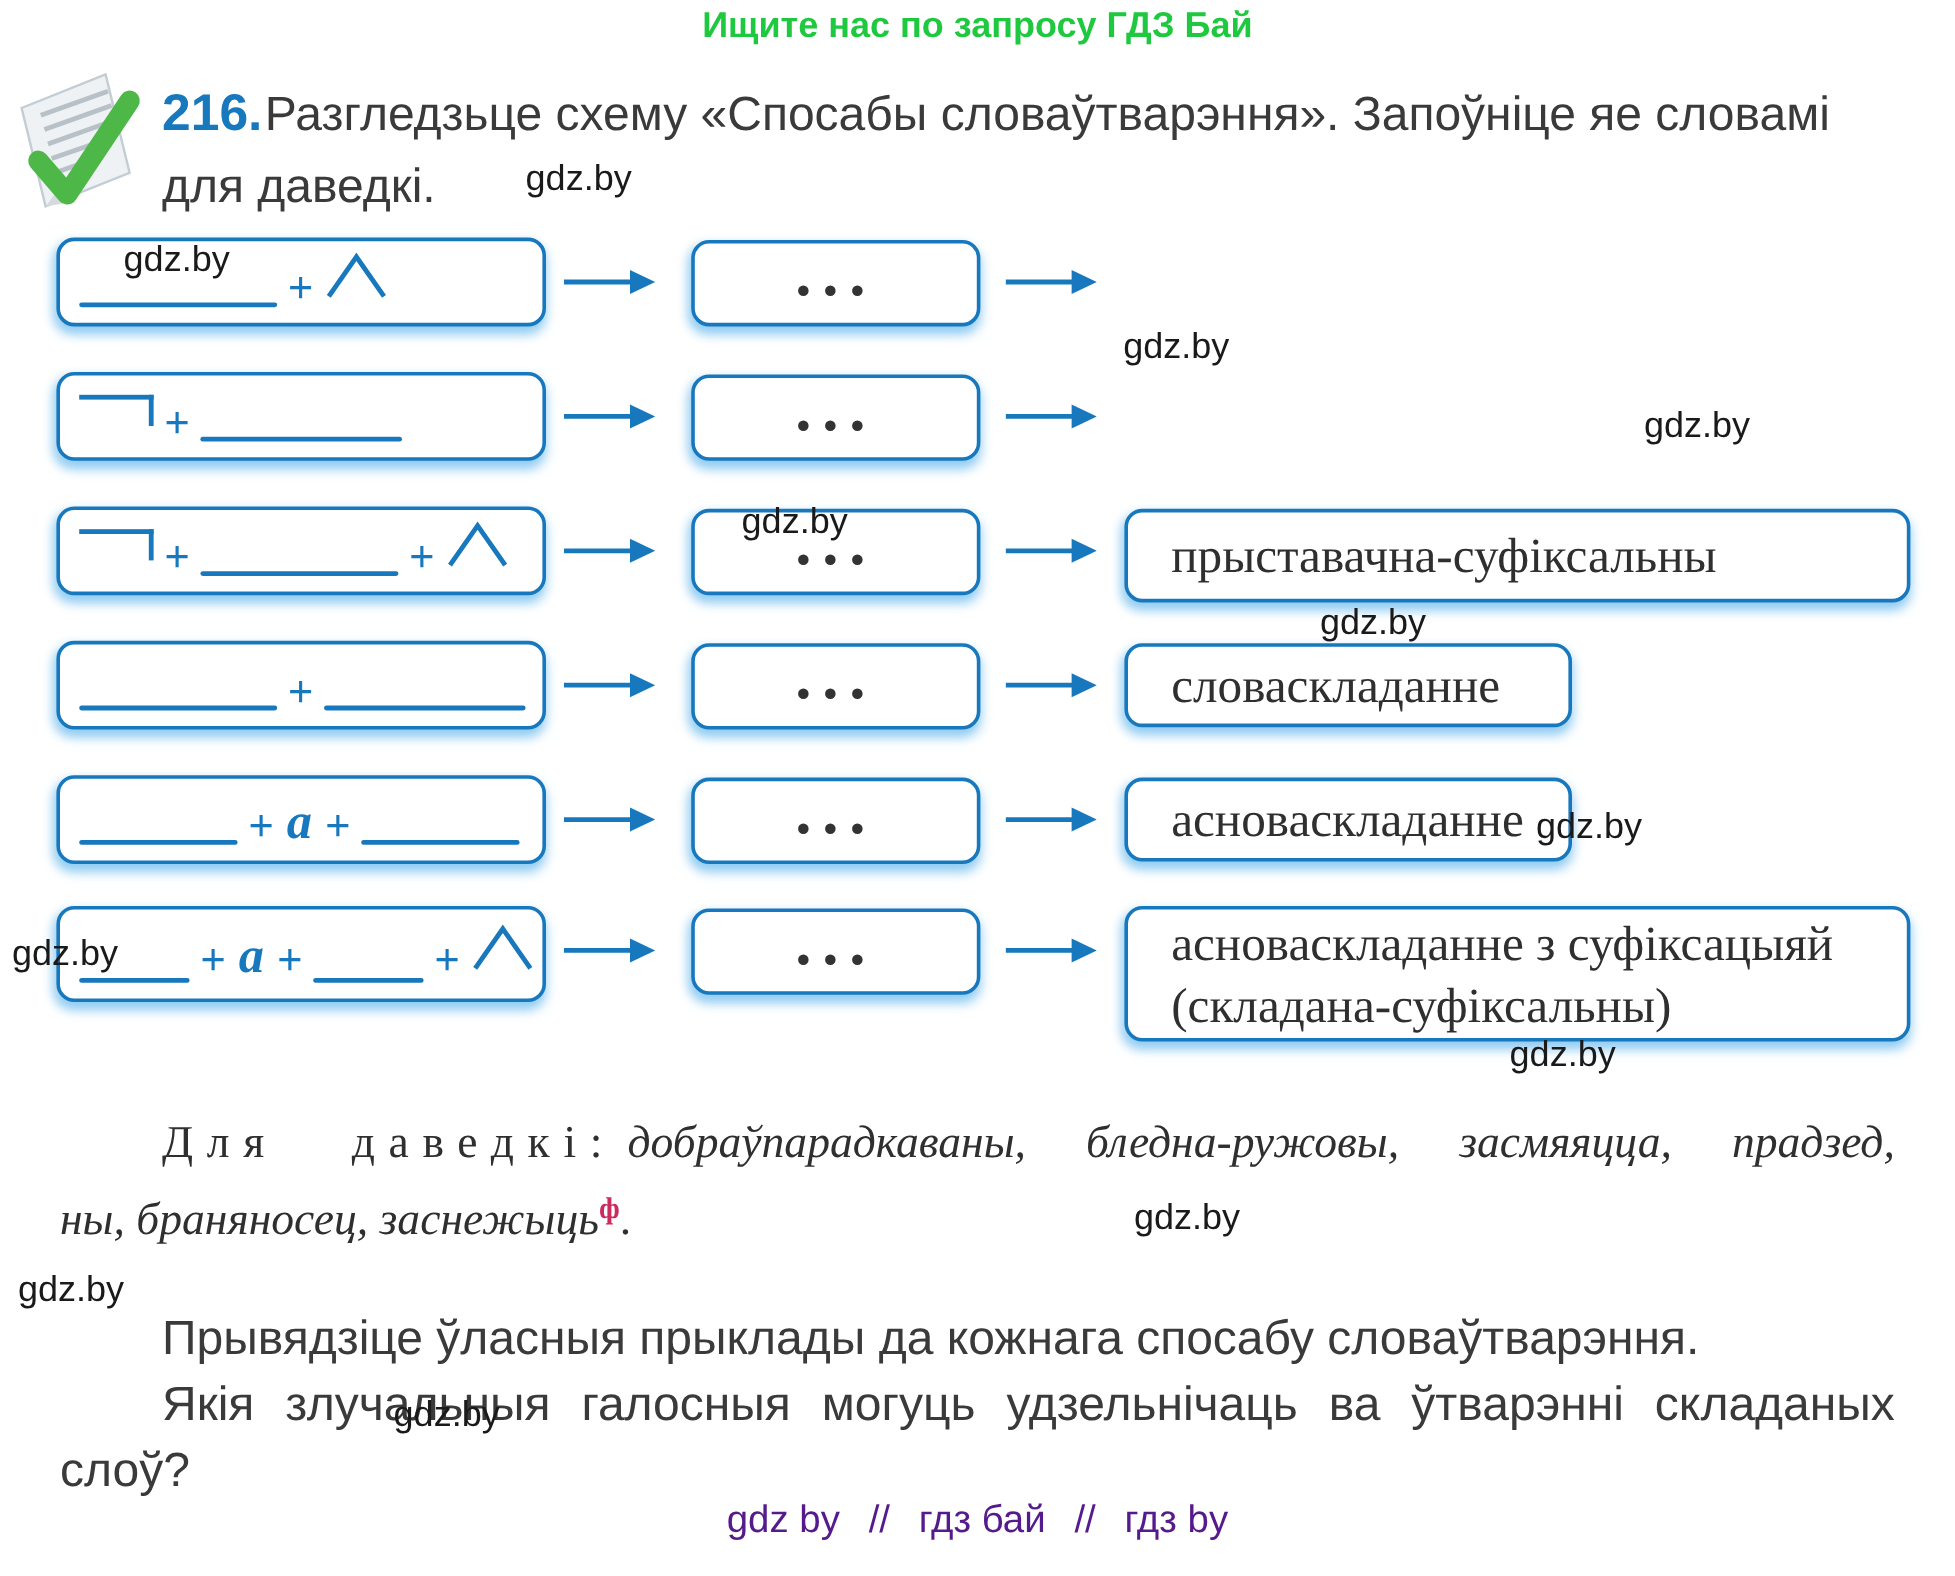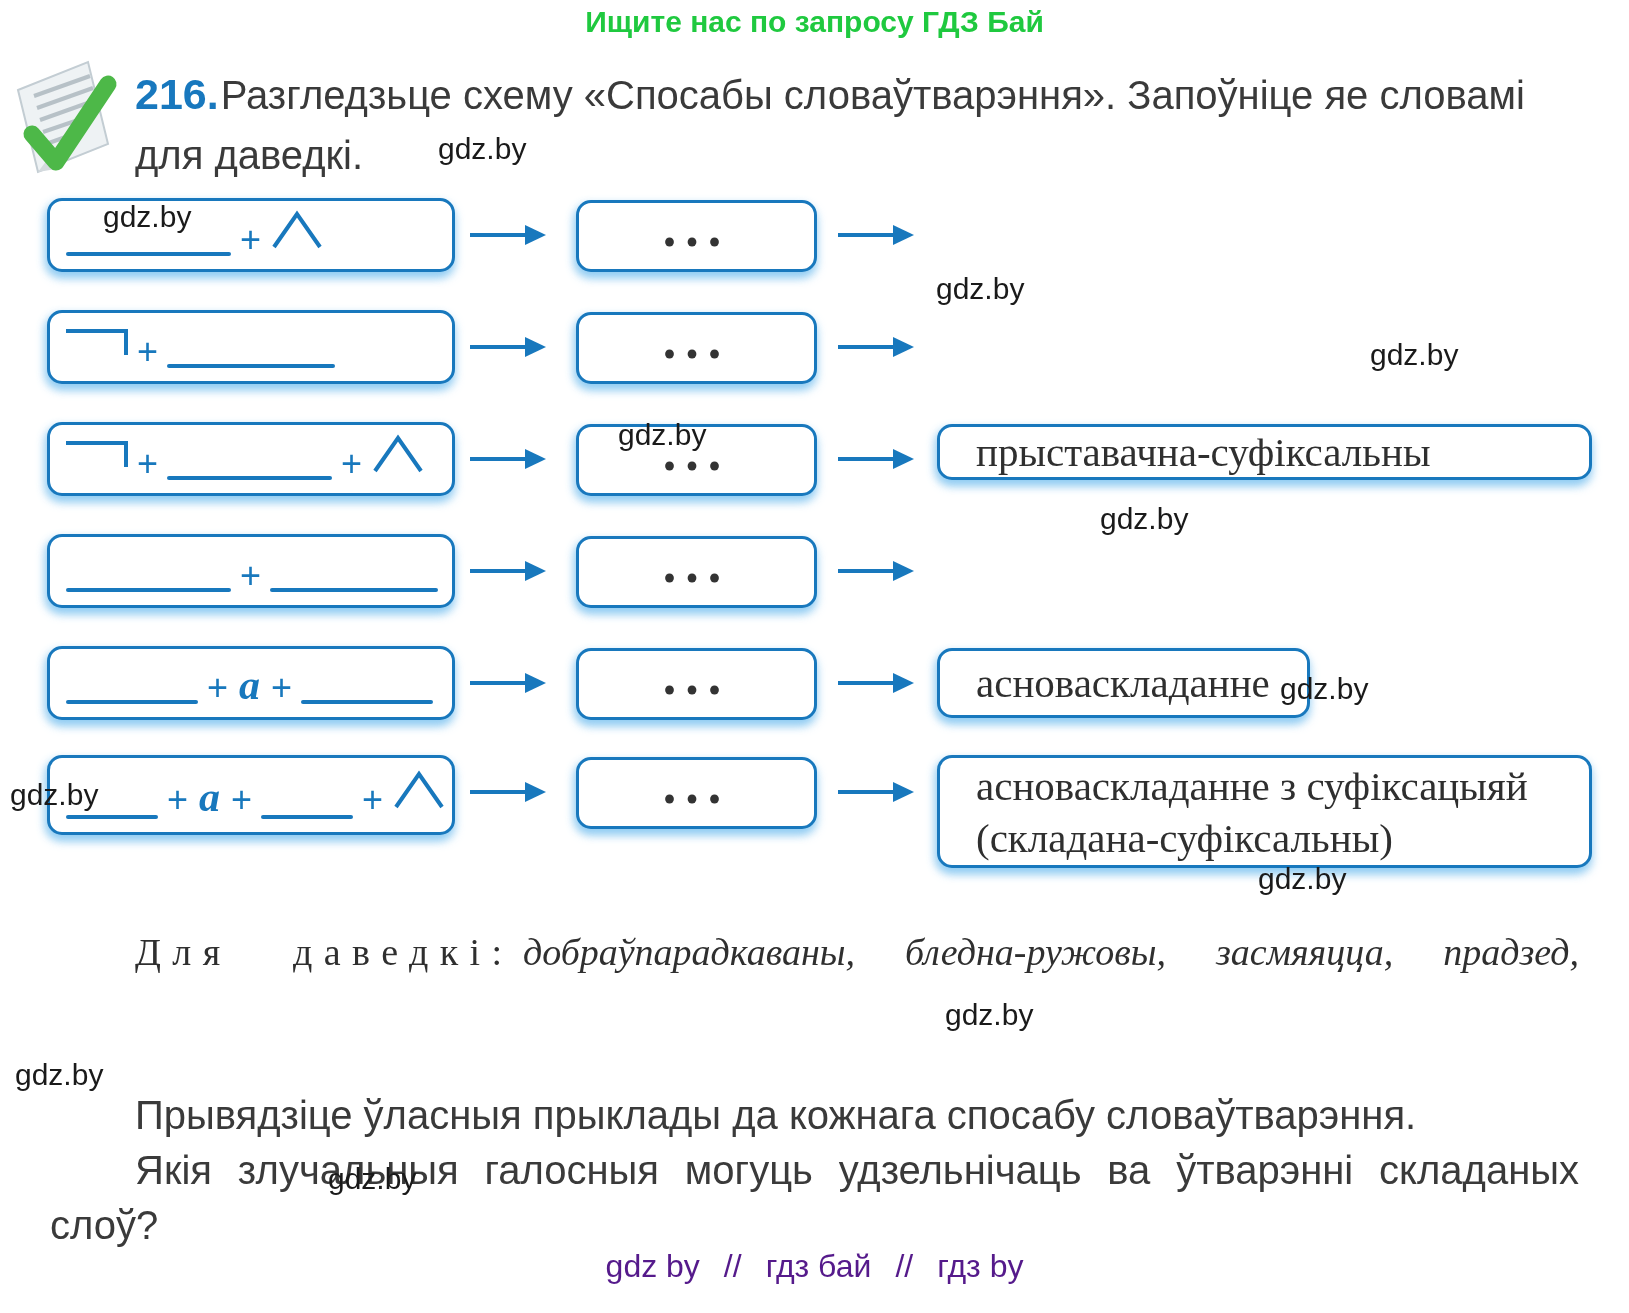--- a/index.html
+++ b/index.html
@@ -18,21 +18,21 @@
   
   .row{position:absolute;left:0;width:1629px;height:80px;}
   .r1{top:198px}.r2{top:310px}.r3{top:422px}.r4{top:534px}.r5{top:646px}.r6{top:755px}
   .box{position:absolute;background:#fff;border:3px solid #1878bd;border-radius:15px;
     box-sizing:border-box;box-shadow:0 6px 10px rgba(125,195,240,.75),-3px 4px 8px rgba(125,195,240,.45);}
   .box.left{left:47px;width:408px;height:74px;display:flex;align-items:center;padding-left:16px;}
   .r6 .box.left{height:80px;}
   .box.mid{left:576px;top:2px;width:241px;height:72px;display:flex;align-items:center;justify-content:center;}
   .box.right{left:937px;top:2px;width:373px;height:70px;display:flex;align-items:center;
     padding-left:36px;font-family:"Liberation Serif",serif;font-size:41px;color:#2f2f2f;}
-  .r3 .box.right{width:655px;height:56px;}
+  .r3 .box.right{width:655px;height:78px;}
   .r6 .box.right{width:655px;height:113px;top:0;flex-direction:column;align-items:flex-start;
     justify-content:center;line-height:52px;}
   .arrow{position:absolute;top:24px;}
   .arrow.a1{left:470px}.arrow.a2{left:838px}
   
   .m-line{display:inline-block;height:4px;background:#1878bd;border-radius:2px;
     align-self:flex-end;margin-bottom:13px;}
   .w165{width:165px}.w168{width:168px}.w132{width:132px}.w92{width:92px}
   .m-plus{font-size:36px;color:#1878bd;margin:0 9px;transform:translateY(5px);}
   .m-prefix{display:inline-block;width:58px;height:22px;border-top:4px solid #1878bd;
@@ -181,20 +181,21 @@
   </span>
   <div class="box mid">
     <span class="dots">...</span>
   </div>
   <span class="arrow a2">
     <svg width="76" height="26">
         <line x1="0" y1="13" x2="57" y2="13" stroke="#1878bd" stroke-width="4"></line>
         <polygon points="55,3 76,13 55,23" fill="#1878bd"></polygon>
       </svg>
   </span>
+  <div class="box right">словаскладанне</div>
 </div>
 
 <div class="row r5">
   <div class="box left">
     <span class="m-line w132"></span>
     <span class="m-plus">+</span>
     <span class="m-a">a</span>
     <span class="m-plus">+</span>
     <span class="m-line w132"></span>
   </div>
@@ -247,20 +248,23 @@
   </span>
   <div class="box right">
     <span>асноваскладанне з суфіксацыяй</span>
     <span>(складана-суфіксальны)</span>
   </div>
 </div>
 
 <div class="ref">
   <div class="ref-l1">
     <span class="ref-label">Для даведкі:</span><span>добраўпарадкаваны, бледна-ружовы, засмяяцца, прадзед,</span>
+  </div>
+  <div class="ref-l3">
+    <span>ны, браняносец, заснежыць</span><sup>ф</sup><span class="dot">.</span>
   </div>
 </div>
 
 <div class="q q1">Прывядзіце ўласныя прыклады да кожнага спосабу словаўтварэння.</div>
 <div class="q q2a">Якія злучальныя галосныя могуць удзельнічаць ва ўтварэнні складаных</div>
 <div class="q q2b">слоў?</div>
 
 <div class="footer">
   <span>gdz by</span><span>//</span><span>гдз бай</span><span>//</span><span>гдз by</span>
 </div>

